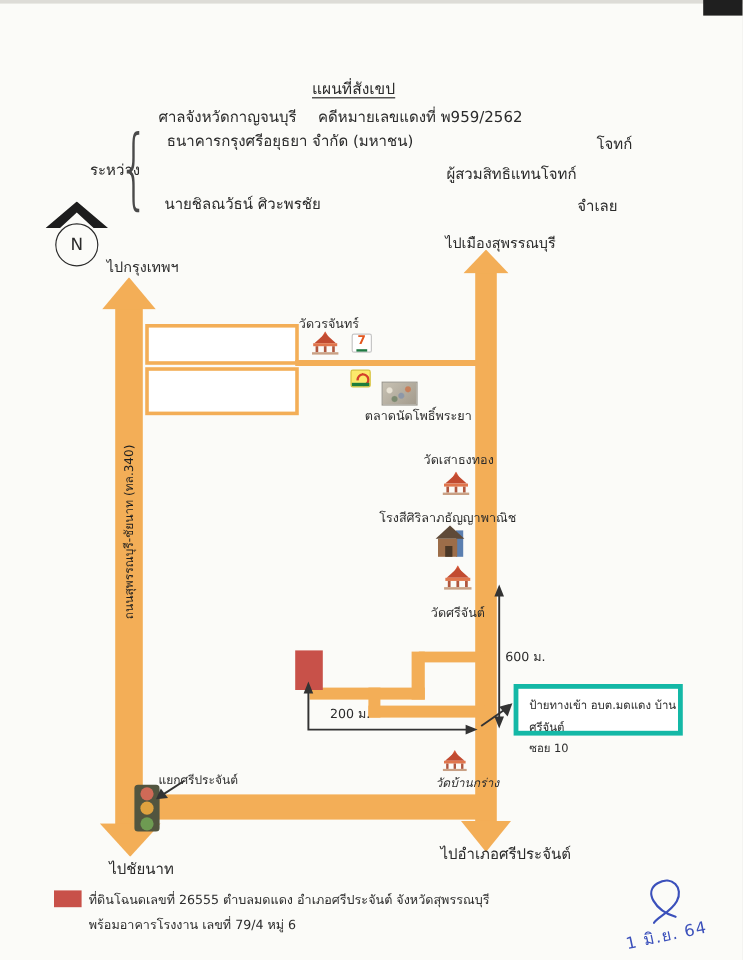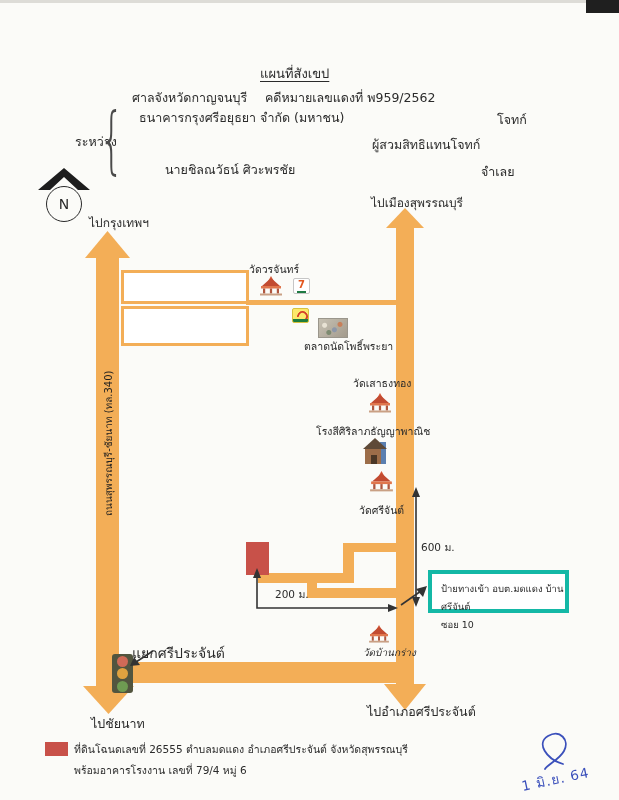--- a/index.html
+++ b/index.html
@@ -71,21 +71,21 @@
   <div class="scan-corner"></div>
 
   <div class="t title">แผนที่สังเขป</div>
   <div class="t hdr" style="left:132px;top:88px;">ศาลจังหวัดกาญจนบุรี</div>
   <div class="t hdr" style="left:265px;top:88px;">คดีหมายเลขแดงที่   พ959/2562</div>
   <div class="t hdr" style="left:75px;top:132px;">ระหว่าง</div>
   <div class="brace">{</div>
   <div class="t hdr" style="left:139px;top:108px;">ธนาคารกรุงศรีอยุธยา  จำกัด (มหาชน)</div>
   <div class="t hdr" style="left:497px;top:110px;">โจทก์</div>
   <div class="t hdr" style="left:372px;top:135px;">ผู้สวมสิทธิแทนโจทก์</div>
-  <div class="t hdr" style="left:137px;top:160px;margin-left:28px;">นายชิลณวัธน์  ศิวะพรชัย</div>
+  <div class="t hdr" style="left:137px;top:160px;">นายชิลณวัธน์  ศิวะพรชัย</div>
   <div class="t hdr" style="left:481px;top:162px;">จำเลย</div>
 
   <svg class="abs" style="left:38px;top:168px;" width="52" height="22" viewBox="0 0 52 22">
     <polygon points="26,0 52,22 40,22 26,9 12,22 0,22" fill="#1d1d1d"></polygon>
   </svg>
   <div class="compass-circle">
     <span>N</span>
   </div>
 
   <div class="road" style="left:96px;top:256px;width:23px;height:432px;"></div>
@@ -178,21 +178,21 @@
     <polygon points="13,0 17,7 9,7" fill="#d65a3a"></polygon>
       <polygon points="13,2 22,10 4,10" fill="#c24b31"></polygon>
     <rect x="3" y="10" width="20" height="2.5" fill="#e0764d"></rect>
     <rect x="5" y="12.5" width="2.2" height="5" fill="#b0563e"></rect>
       <rect x="11.9" y="12.5" width="2.2" height="5" fill="#b0563e"></rect>
     <rect x="18.8" y="12.5" width="2.2" height="5" fill="#b0563e"></rect>
       <rect x="2" y="17.5" width="22" height="2" fill="#c9a084"></rect>
   </svg>
   <div class="t" style="left:363px;top:645px;font-size:10px;font-style:italic;">วัดบ้านกร่าง</div>
 
-  <div class="t" style="left:132px;top:642px;font-size:14px;z-index:5;">แยกศรีประจันต์</div>
+  <div class="t" style="left:132px;top:642px;font-size:10px;z-index:5;">แยกศรีประจันต์</div>
   <div class="traffic">
     <span style="background:#cf6a57;"></span>
     <span style="background:#dfa23f;"></span>
     <span style="background:#6e9b52;"></span>
   </div>
 
   <div class="legend-swatch"></div>
   <div class="t" style="left:74px;top:741px;font-size:10.5px;">ที่ดินโฉนดเลขที่ 26555 ตำบลมดแดง อำเภอศรีประจันต์ จังหวัดสุพรรณบุรี</div>
   <div class="t" style="left:74px;top:762px;font-size:10.5px;">พร้อมอาคารโรงงาน เลขที่ 79/4  หมู่ 6</div>
 

